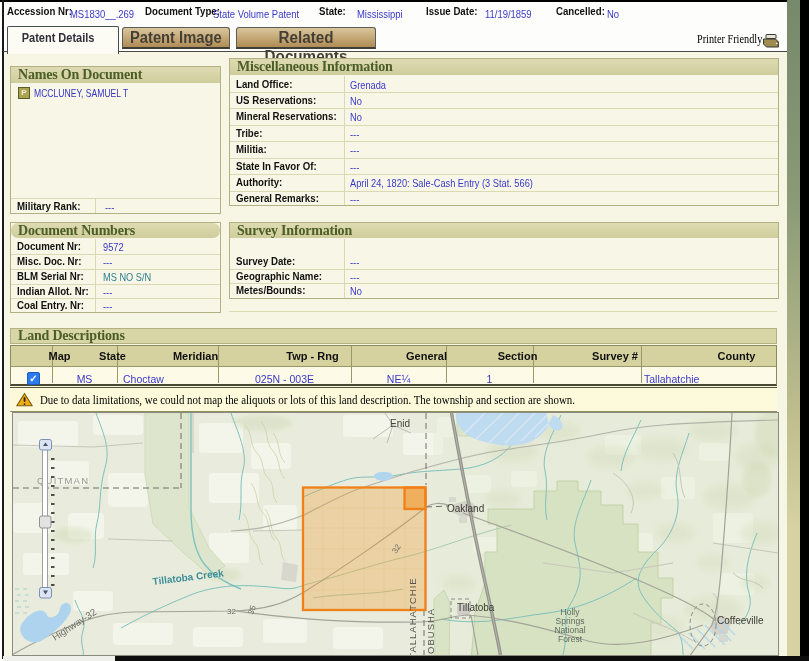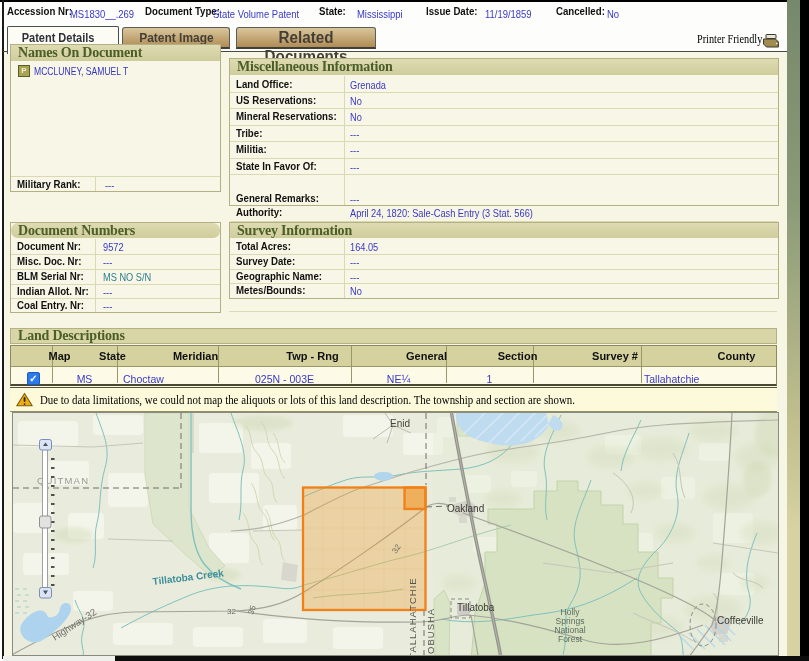--- a/index.html
+++ b/index.html
@@ -39,34 +39,34 @@
 <div class="abs val" style="left:213px;top:8px;">State Volume Patent</div>
 <div class="abs lbl" style="left:319px;top:5px;">State:</div>
 <div class="abs val" style="left:357px;top:8px;">Mississippi</div>
 <div class="abs lbl" style="left:426px;top:5px;">Issue Date:</div>
 <div class="abs val" style="left:485px;top:8px;">11/19/1859</div>
 <div class="abs lbl" style="left:556px;top:5px;">Cancelled:</div>
 <div class="abs val" style="left:607px;top:8px;">No</div>
 
 <div class="abs" style="left:3px;top:50.5px;width:784px;height:1.5px;background:#4a4a44;"></div>
 
-<div class="abs" style="left:122px;top:27px;width:106px;height:19px;background:linear-gradient(#d9c69c,#b08c55);border:1px solid #5c5c54;border-bottom:2px solid #3f3f38;border-radius:3px 3px 0 0;text-align:center;font-weight:bold;font-size:13px;color:#443f36;line-height:19px;"><span style="display:inline-block;transform:scaleX(0.92);">Patent Image</span></div>
+<div class="abs" style="left:122px;top:27px;width:106px;height:19px;background:linear-gradient(#d9c69c,#b08c55);border:1px solid #5c5c54;border-bottom:2px solid #3f3f38;border-radius:3px 3px 0 0;text-align:center;font-weight:bold;font-size:16px;color:#443f36;line-height:19px;"><span style="display:inline-block;transform:scaleX(0.92);">Patent Image</span></div>
 <div class="abs" style="left:236px;top:27px;width:138px;height:19px;background:linear-gradient(#d9c69c,#b08c55);border:1px solid #5c5c54;border-bottom:2px solid #3f3f38;border-radius:3px 3px 0 0;text-align:center;font-weight:bold;font-size:16px;color:#443f36;line-height:19px;"><span style="display:inline-block;transform:scaleX(0.95);">Related Documents</span></div>
 
 <div class="abs" style="left:7px;top:26px;width:110px;height:27px;background:#fcfcf4;border:1px solid #44504e;border-bottom:none;border-radius:2px 2px 0 0;text-align:center;font-weight:bold;font-size:12.5px;color:#30303c;line-height:23px;"><span style="display:inline-block;transform:scaleX(0.88) translateX(-6px);">Patent Details</span></div>
 
 <div class="abs" style="left:697px;top:31px;font-family:'Liberation Serif',serif;font-size:13.5px;color:#000;transform:scaleX(0.76);transform-origin:0 0;white-space:nowrap;">Printer Friendly</div>
 <svg class="abs" style="left:762px;top:34px;" width="19" height="15" viewBox="0 0 19 15">
   <rect x="4" y="0.5" width="10" height="4" rx="0.5" fill="#e8e4d8" stroke="#3a3a30" stroke-width="1"></rect>
   <path d="M1.5 5 L13.5 5 L16.5 8 L16.5 13 L4.5 13 L1.5 10 Z" fill="#a08c50" stroke="#3a3a30" stroke-width="1"></path>
   <path d="M13.5 5 L16.5 8 L16.5 13 L14.5 11 L14.5 6 Z" fill="#6a5c30"></path>
   <circle cx="14.8" cy="9.5" r="1" fill="#e8e4d8"></circle>
 </svg>
 
-<div class="panel" style="left:10px;top:44px;width:209px;height:146px;">
+<div class="panel" style="left:10px;top:66px;width:209px;height:146px;">
   <div class="phead">Names On Document</div>
   <div class="abs" style="left:7px;top:20px;width:10px;height:10px;background:#a8a452;border:1px solid #5c5c28;text-align:center;font-size:8px;font-weight:bold;color:#f2f0da;line-height:10px;">P</div>
   <div class="abs" style="left:23px;top:20px;font-size:11px;color:#3333c4;transform:scaleX(0.78);transform-origin:0 0;white-space:nowrap;">MCCLUNEY, SAMUEL T</div>
   <div class="prow" style="top:131px;height:14px;border-top:1px solid #dbd9b2;border-bottom:none;">
     <span class="l" style="left:6px;top:1px;">Military Rank:</span>
     <span class="v" style="left:94px;top:2px;">---</span>
   </div>
   <div class="pdiv" style="left:84px;top:131px;height:15px;"></div>
 </div>
 
@@ -90,21 +90,21 @@
       <span class="v" style="left:120px;top:3px;">---</span>
     </div>
   <div class="prow" style="top:82px;height:17px;">
       <span class="l" style="left:6px;top:2px;">Militia:</span>
       <span class="v" style="left:120px;top:3px;">---</span>
     </div>
   <div class="prow" style="top:99px;height:16px;">
       <span class="l" style="left:6px;top:2px;">State In Favor Of:</span>
       <span class="v" style="left:120px;top:3px;">---</span>
     </div>
-  <div class="prow" style="top:115px;height:17px;margin-top:30px;">
+  <div class="prow" style="top:115px;height:17px;">
       <span class="l" style="left:6px;top:2px;">Authority:</span>
       <span class="v" style="left:120px;top:3px;">April 24, 1820: Sale-Cash Entry (3 Stat. 566)</span>
     </div>
   <div class="prow" style="top:132px;height:14px;border-bottom:none;">
       <span class="l" style="left:6px;top:1px;">General Remarks:</span>
       <span class="v" style="left:120px;top:2px;">---</span>
     </div>
 </div>
 
 <div class="panel" style="left:10px;top:222px;width:209px;height:89px;">
@@ -128,24 +128,20 @@
     </div>
   <div class="prow" style="top:75px;height:14px;border-bottom:none;">
       <span class="l" style="left:6px;top:1px;">Coal Entry. Nr:</span>
       <span class="v" style="left:92px;top:2px;">---</span>
     </div>
 </div>
 
 <div class="panel" style="left:229px;top:222px;width:548px;height:75px;">
   <div class="phead" style="height:15px;line-height:15px;">Survey Information</div>
   <div class="pdiv" style="left:114px;top:16px;height:59px;"></div>
-  <div class="prow" style="top:16px;height:15px;">
-      <span class="l" style="left:6px;top:1px;">Total Acres:</span>
-      <span class="v" style="left:120px;top:2px;">164.05</span>
-    </div>
   <div class="prow" style="top:31px;height:15px;">
       <span class="l" style="left:6px;top:1px;">Survey Date:</span>
       <span class="v" style="left:120px;top:2px;">---</span>
     </div>
   <div class="prow" style="top:46px;height:14px;">
       <span class="l" style="left:6px;top:1px;">Geographic Name:</span>
       <span class="v" style="left:120px;top:2px;">---</span>
     </div>
   <div class="prow" style="top:60px;height:15px;border-bottom:none;">
       <span class="l" style="left:6px;top:1px;">Metes/Bounds:</span>

